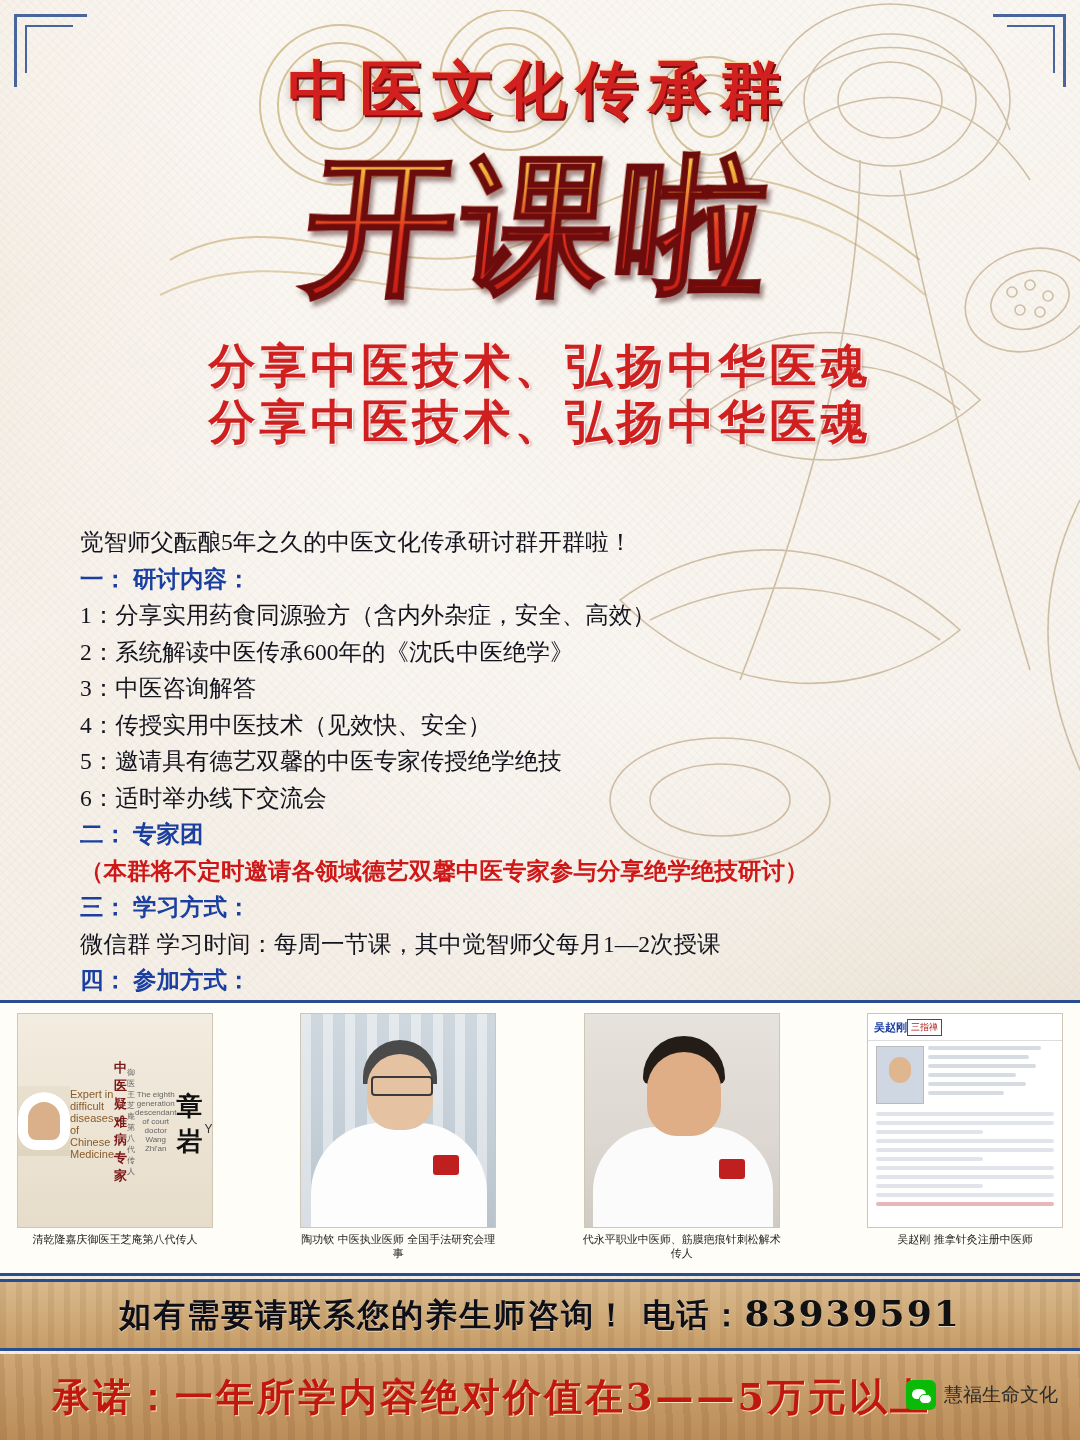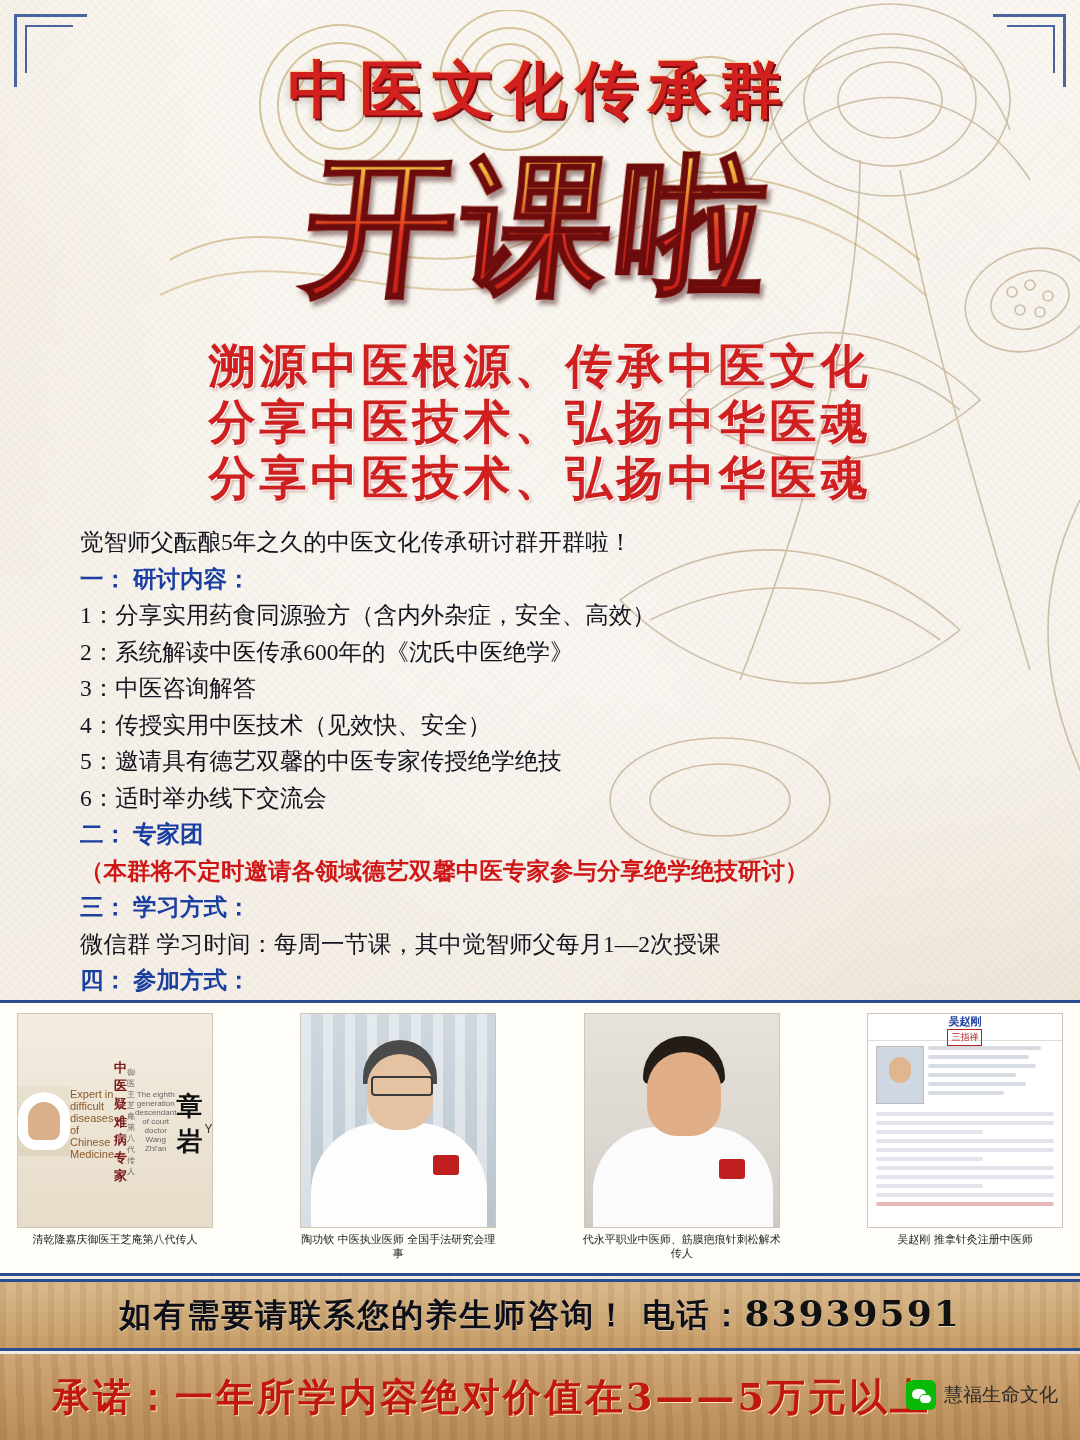--- a/index.html
+++ b/index.html
@@ -124,21 +124,21 @@
 
   
   .ph4{background:linear-gradient(180deg,#e6e2dc 0%,#dcd7d0 60%,#cfcac3 100%);position:relative;}
   .ph4 .hair{position:absolute;left:58px;top:22px;width:82px;height:48px;background:#241c16;border-radius:41px 41px 6px 6px;}
   .ph4 .faceo{position:absolute;left:62px;top:38px;width:74px;height:84px;background:#dfae86;border-radius:37px 37px 30px 30px;}
   .ph4 .coat{position:absolute;left:8px;bottom:0;width:180px;height:100px;background:#fbfbfb;border-radius:64px 64px 0 0;}
   .ph4 .badge{position:absolute;right:34px;bottom:48px;width:26px;height:20px;background:#c01f1f;border-radius:3px;}
 
   
   .ph5{background:#fff;position:relative;}
-  .ph5 .hdr{height:26px;background:#fff;border-bottom:1px solid #ddd;display:flex;align-items:center;justify-content:space-between;padding:0 6px;flex-direction:column;}
+  .ph5 .hdr{height:26px;background:#fff;border-bottom:1px solid #ddd;display:flex;align-items:center;padding:0 6px;}
   .ph5 .nm{font-size:11px;color:#1b3fa0;font-weight:bold;}
   .ph5 .lg{font-size:9px;color:#b32121;border:1px solid #b32121;padding:1px 3px;}
   .ph5 .pbox{position:absolute;left:8px;top:32px;width:46px;height:56px;background:#cfd8e2;border:1px solid #bbb;}
   .ph5 .pbox .f{position:absolute;left:12px;top:10px;width:22px;height:26px;background:#e0b68f;border-radius:11px;}
   .ph5 .lines{position:absolute;left:60px;top:32px;right:8px;}
   .ph5 .ln{height:4px;background:#d7dbe2;margin-bottom:5px;border-radius:2px;}
   .ph5 .blk{position:absolute;left:8px;right:8px;top:98px;}
   .ph5 .bl{height:4px;background:#e1e4ea;margin-bottom:5px;border-radius:2px;}
   .ph5 .bl.s{width:60%;}
   .ph5 .redline{height:4px;background:#e8b7b7;}
@@ -231,21 +231,20 @@
     </svg>
   </div>
 
   <div class="corner tl"></div>
   <div class="corner tr"></div>
 
   <div class="headline-1">中医文化传承群</div>
   <div class="headline-2">开课啦</div>
 
   <div class="slogans">
-    <div class="slogan">溯源中医根源、传承中医文化</div>
     <div class="slogan">分享中医技术、弘扬中华医魂</div>
     <div class="slogan">分享中医技术、弘扬中华医魂</div>
   </div>
 
   <div class="body-block">
     <div class="row ink-dark">觉智师父酝酿5年之久的中医文化传承研讨群开群啦！</div>
 
     <div class="row">
       <span class="sec-head">一：</span>
       <span class="sec-head">研讨内容：</span>

